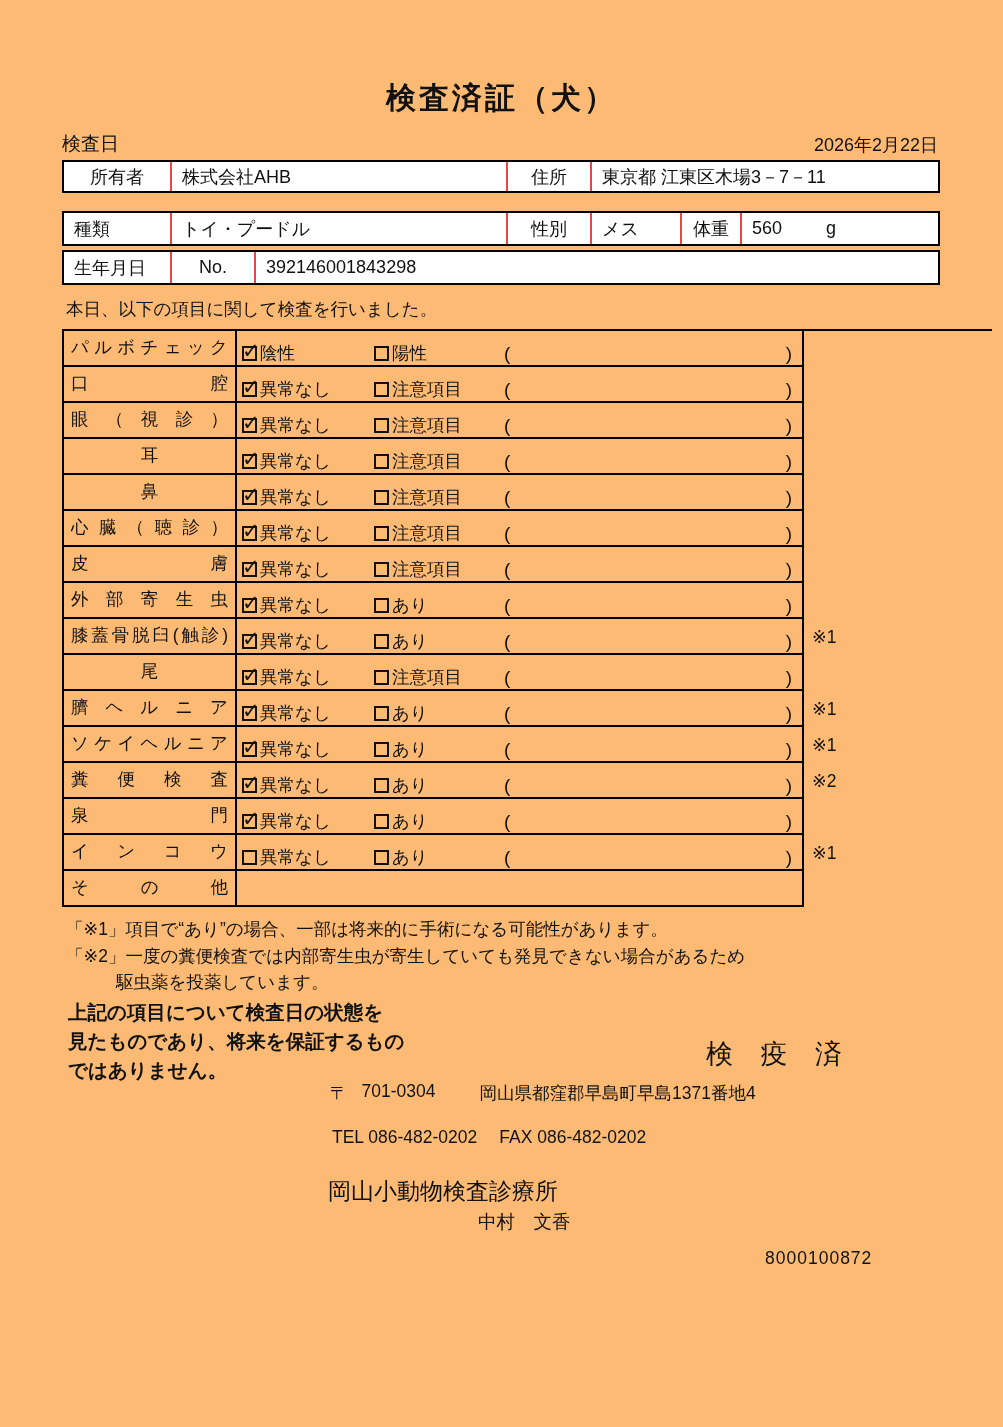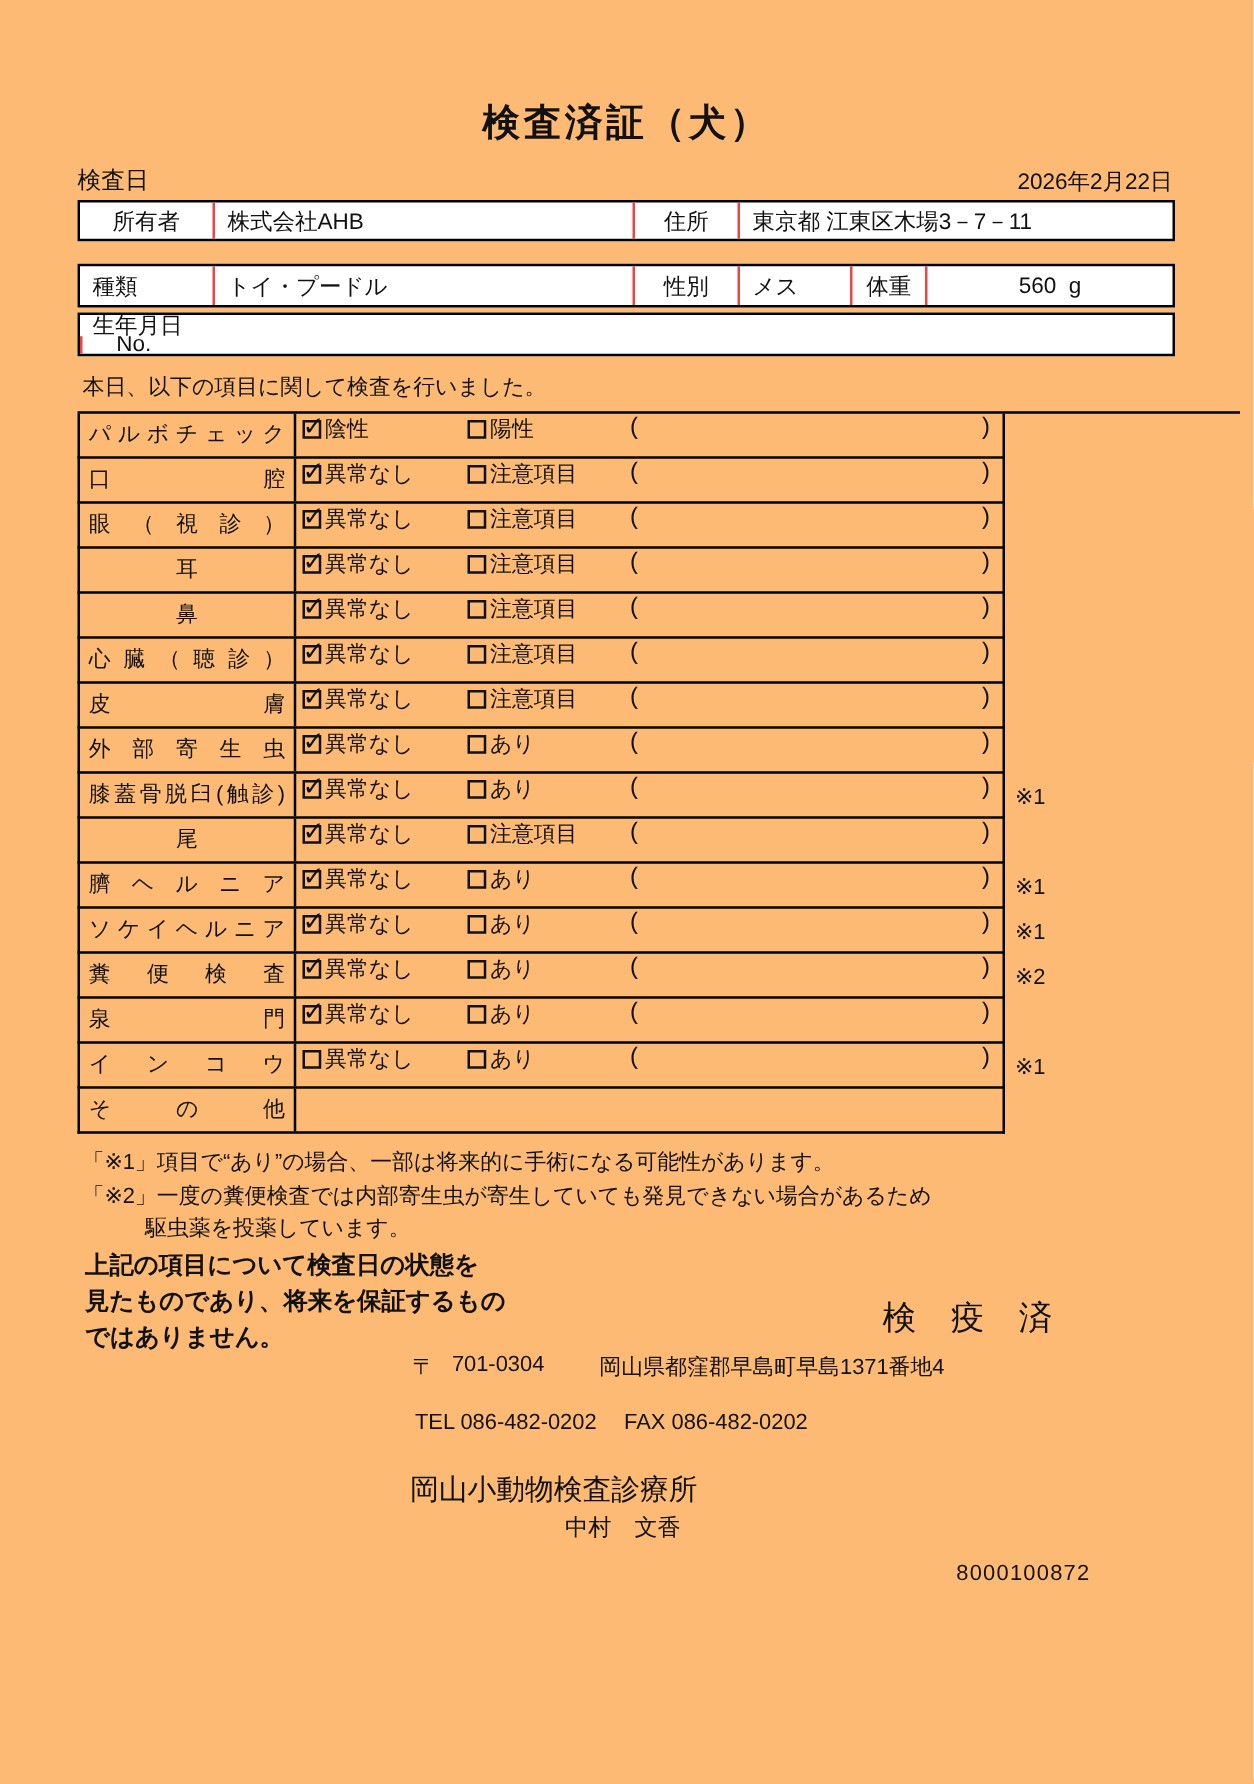--- a/index.html
+++ b/index.html
@@ -20,53 +20,53 @@
   .lab { justify-content:flex-start; }
   .lab.ctr { justify-content:center; padding:0 4px; }
   .w106 { width:106px; }
   .w336 { width:336px; }
   .w84  { width:84px; }
   .w90  { width:90px; }
   .w60  { width:60px; }
   .flex1 { flex:1; }
   .tbl-owner { top:160px; height:33px; }
   .tbl-pet1  { top:211px; height:35px; }
-  .tbl-pet2  { top:250px; height:35px;flex-direction:column; }
-  .weight-cell { flex:1; justify-content:center; gap:10px; padding-right:14px; }
+  .tbl-pet2  { top:250px; height:35px; }
+  .weight-cell { flex:1; justify-content:flex-start; gap:44px; padding-right:14px; }
 
   .statement { position:absolute; top:297px; left:66px; font-size:17.5px; }
 
   .insp-table { position:absolute; top:329px; left:62px; width:930px; border-top:2px solid #000; }
   .insp-row { display:flex; height:36px; }
   .row-main { display:flex; width:742px; border-left:2px solid #000; border-right:2px solid #000; border-bottom:2px solid #000; }
   .label { width:173px; border-right:2px solid #000; font-size:17.5px; line-height:32px; padding:0 7px; overflow:hidden; white-space:nowrap; }
   .label.justify { text-align:justify; text-align-last:justify; }
   .label.center  { text-align:center; text-align-last:center; }
-  .content { flex:1; display:flex; align-items:flex-start; padding-left:5px; font-size:17.5px;border-radius:17px; }
+  .content { flex:1; display:flex; align-items:flex-end; padding-left:5px; font-size:17.5px;border-radius:17px; }
   .opt { display:flex; align-items:center; }
   .opt1 { width:132px; }
   .opt2 { width:130px; }
   .cb { display:inline-block; width:15px; height:15px; border:2px solid #111; position:relative; margin-right:3px; flex:0 0 auto; }
   .cb.checked::after { content:"✓"; position:absolute; left:-2px; top:-9px; font-size:21px; color:#111; }
   .paren { font-size:19px; }
   .paren-close { margin-left:auto; margin-right:10px; }
   .row-note { width:80px; padding-left:8px; font-size:17.5px; line-height:36px; }
 
   .footnotes { position:absolute; top:916px; left:66px; font-size:17.5px; line-height:26.5px; }
   .footnotes .indent { padding-left:50px; }
 
   .disclaimer { position:absolute; top:998px; left:68px; font-size:19.5px; font-weight:bold; line-height:29px; }
 
   .stamp { position:absolute; top:1036px; left:706px; font-size:27px; letter-spacing:10px; }
 
   .postal-row { position:absolute; top:1081px; left:330px; font-size:17.5px; display:flex; gap:14px; }
   .postal-row .addr { margin-left:30px; }
   .tel-row { position:absolute; top:1127px; left:332px; font-size:17.5px; display:flex; gap:22px; }
   .clinic-name { position:absolute; top:1176px; left:328px; font-size:23px;text-align:right; }
-  .person-name { position:absolute; top:1209px; left:452px; font-size:18.5px; }
+  .person-name { position:absolute; top:1209px; left:478px; font-size:18.5px; }
   .serial { position:absolute; top:1248px; left:765px; font-size:17.5px; letter-spacing:1px; }
 </style>
 </head>
 <body>
 
 <div class="page">
 
   <div class="title">検査済証（犬）</div>
 
   <div class="date-row">

